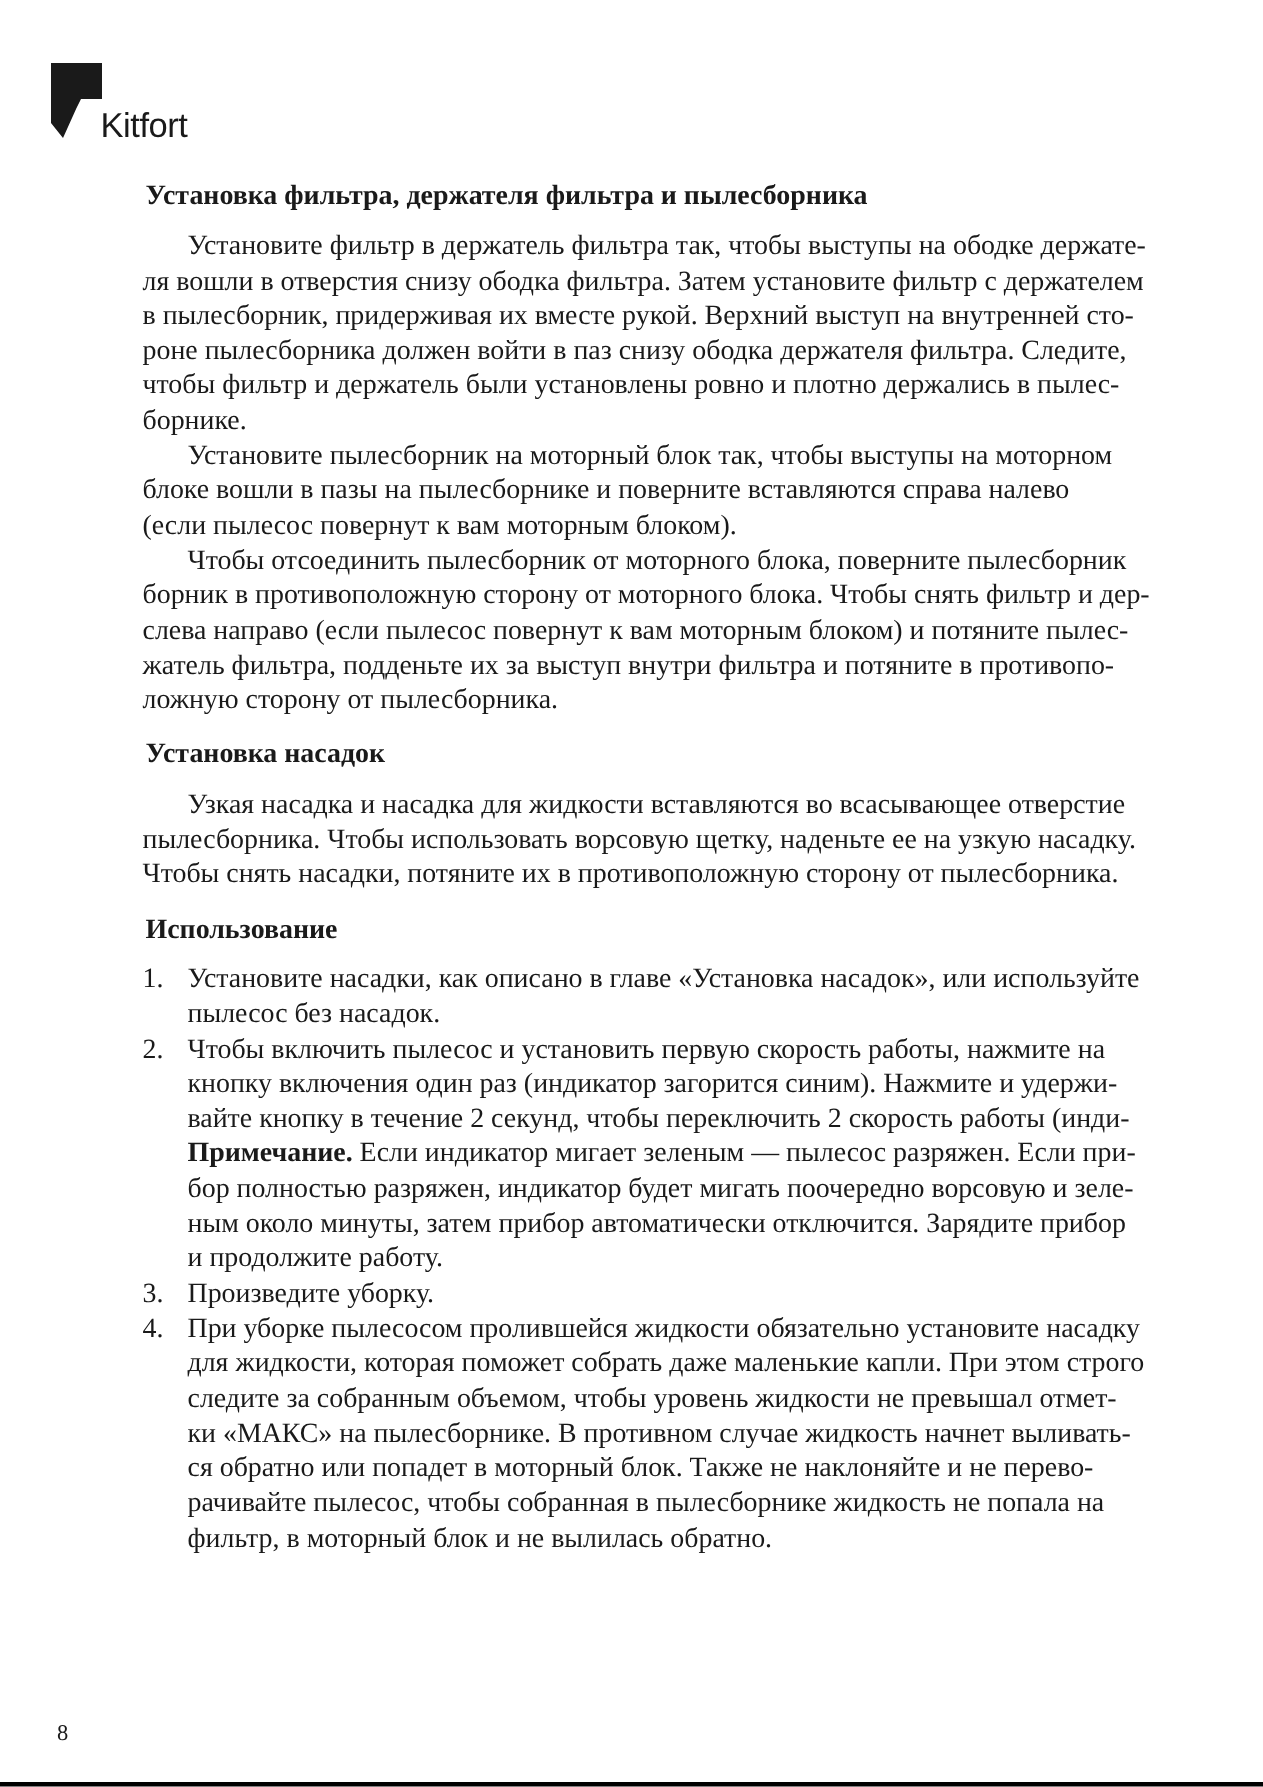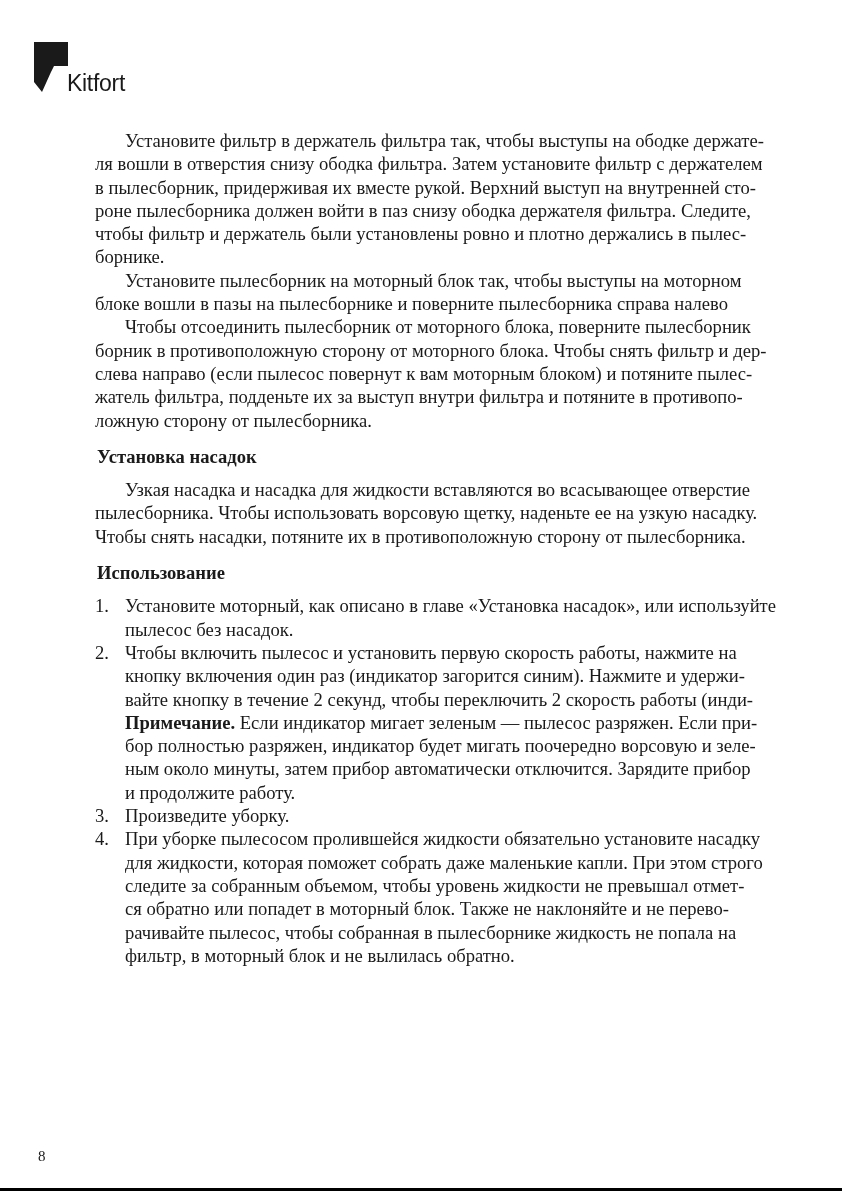--- a/index.html
+++ b/index.html
@@ -26,32 +26,34 @@
 
 <div class="logo">
   <svg width="34" height="50" viewBox="0 0 34 50">
     <path d="M0 0 H34 V24 H20 L17 30 L8 50 L0 40 Z" fill="#1a1a1a"></path>
   </svg>
   <span class="logo-text">Kitfort</span>
 </div>
 
 <div class="content">
 
+  <div class="heading">Установка фильтра, держателя фильтра и пылесборника</div>
   <div class="gap-after-heading"></div>
   <div>
     <div class="line indent">Установите фильтр в держатель фильтра так, чтобы выступы на ободке держате-</div>
     <div class="line">ля вошли в отверстия снизу ободка фильтра. Затем установите фильтр с держателем</div>
     <div class="line">в пылесборник, придерживая их вместе рукой. Верхний выступ на внутренней сто-</div>
     <div class="line">роне пылесборника должен войти в паз снизу ободка держателя фильтра. Следите,</div>
     <div class="line">чтобы фильтр и держатель были установлены ровно и плотно держались в пылес-</div>
     <div class="line">борнике.</div>
   </div>
   <div>
     <div class="line indent">Установите пылесборник на моторный блок так, чтобы выступы на моторном</div>
-    <div class="line">блоке вошли в пазы на пылесборнике и поверните пылесборника справа налево</div>
+    <div class="line">блоке вошли в пазы на пылесборнике и поверните вставляются справа налево</div>
+    <div class="line">(если пылесос повернут к вам моторным блоком).</div>
   </div>
   <div>
     <div class="line indent">Чтобы отсоединить пылесборник от моторного блока, поверните пылесборник</div>
     <div class="line">борник в противоположную сторону от моторного блока. Чтобы снять фильтр и дер-</div>
     <div class="line">слева направо (если пылесос повернут к вам моторным блоком) и потяните пылес-</div>
     <div class="line">жатель фильтра, подденьте их за выступ внутри фильтра и потяните в противопо-</div>
     <div class="line">ложную сторону от пылесборника.</div>
   </div>
 
   <div class="gap-section"></div>
@@ -63,39 +65,40 @@
     <div class="line">пылесборника. Чтобы использовать ворсовую щетку, наденьте ее на узкую насадку.</div>
     <div class="line">Чтобы снять насадки, потяните их в противоположную сторону от пылесборника.</div>
   </div>
 
   <div class="gap-section"></div>
 
   <div class="heading">Использование</div>
   <div class="gap-after-heading"></div>
   <div>
     <div>
-      <div class="line li-line"><span class="li-num">1.</span><span>Установите моторный, как описано в главе «Установка насадок», или используйте</span></div>
+      <div class="line li-line"><span class="li-num">1.</span><span>Установите насадки, как описано в главе «Установка насадок», или используйте</span></div>
       <div class="line li-line"><span>пылесос без насадок.</span></div>
     </div>
     <div>
       <div class="line li-line"><span class="li-num">2.</span><span>Чтобы включить пылесос и установить первую скорость работы, нажмите на</span></div>
       <div class="line li-line"><span>кнопку включения один раз (индикатор загорится синим). Нажмите и удержи-</span></div>
       <div class="line li-line"><span>вайте кнопку в течение 2 секунд, чтобы переключить 2 скорость работы (инди-</span></div>
       <div class="line li-line"><span class="bold">Примечание.</span><span> Если индикатор мигает зеленым — пылесос разряжен. Если при-</span></div>
       <div class="line li-line"><span>бор полностью разряжен, индикатор будет мигать поочередно ворсовую и зеле-</span></div>
       <div class="line li-line"><span>ным около минуты, затем прибор автоматически отключится. Зарядите прибор</span></div>
       <div class="line li-line"><span>и продолжите работу.</span></div>
     </div>
     <div>
       <div class="line li-line"><span class="li-num">3.</span><span>Произведите уборку.</span></div>
     </div>
     <div>
       <div class="line li-line"><span class="li-num">4.</span><span>При уборке пылесосом пролившейся жидкости обязательно установите насадку</span></div>
       <div class="line li-line"><span>для жидкости, которая поможет собрать даже маленькие капли. При этом строго</span></div>
       <div class="line li-line"><span>следите за собранным объемом, чтобы уровень жидкости не превышал отмет-</span></div>
+      <div class="line li-line"><span>ки «МАКС» на пылесборнике. В противном случае жидкость начнет выливать-</span></div>
       <div class="line li-line"><span>ся обратно или попадет в моторный блок. Также не наклоняйте и не перево-</span></div>
       <div class="line li-line"><span>рачивайте пылесос, чтобы собранная в пылесборнике жидкость не попала на</span></div>
       <div class="line li-line"><span>фильтр, в моторный блок и не вылилась обратно.</span></div>
     </div>
   </div>
 </div>
 
 <div class="page-num">8</div>
 <div class="bottom-rule"></div>
 

